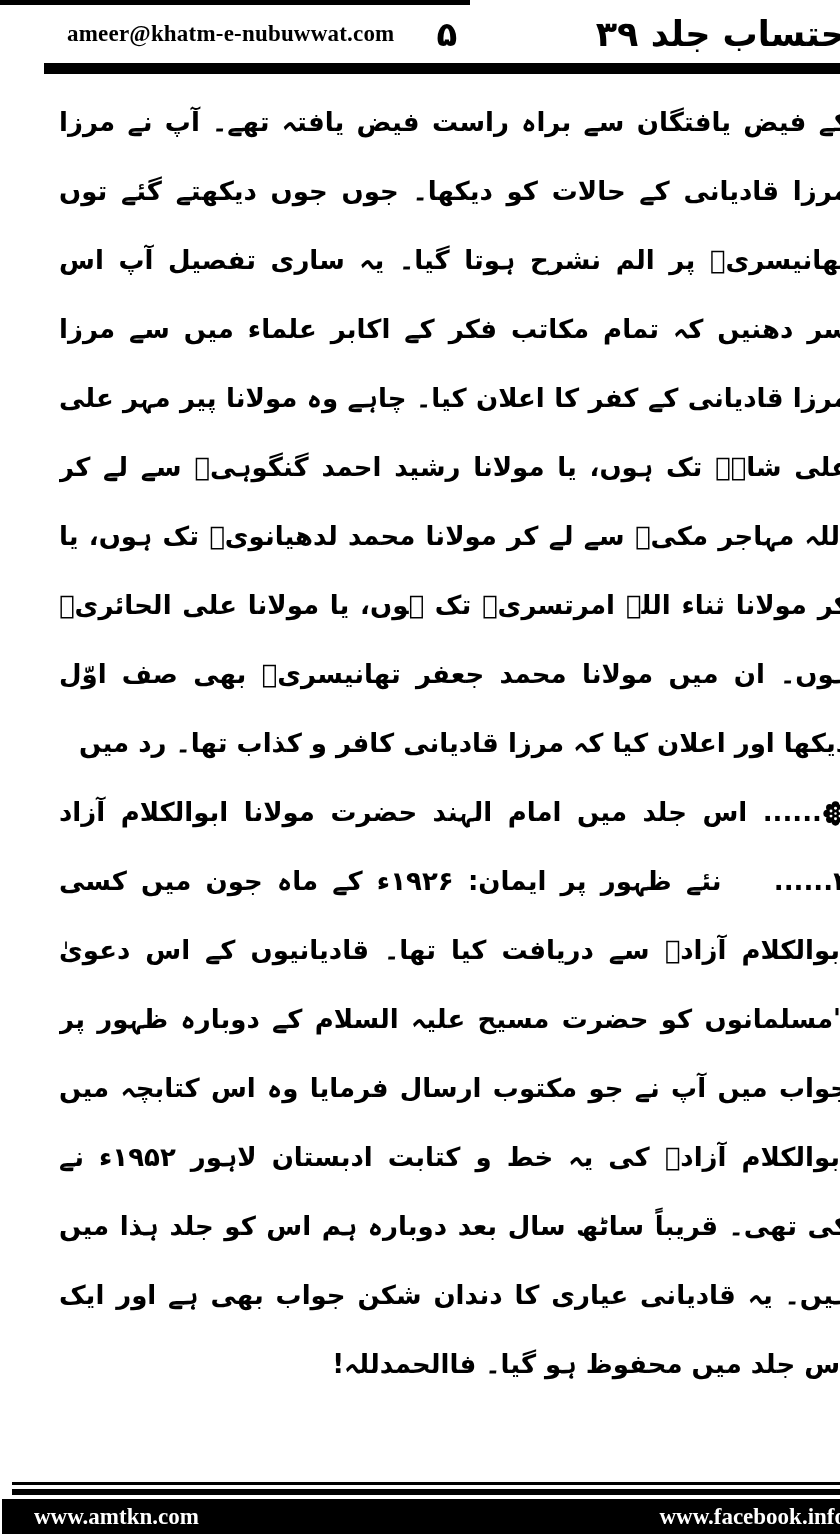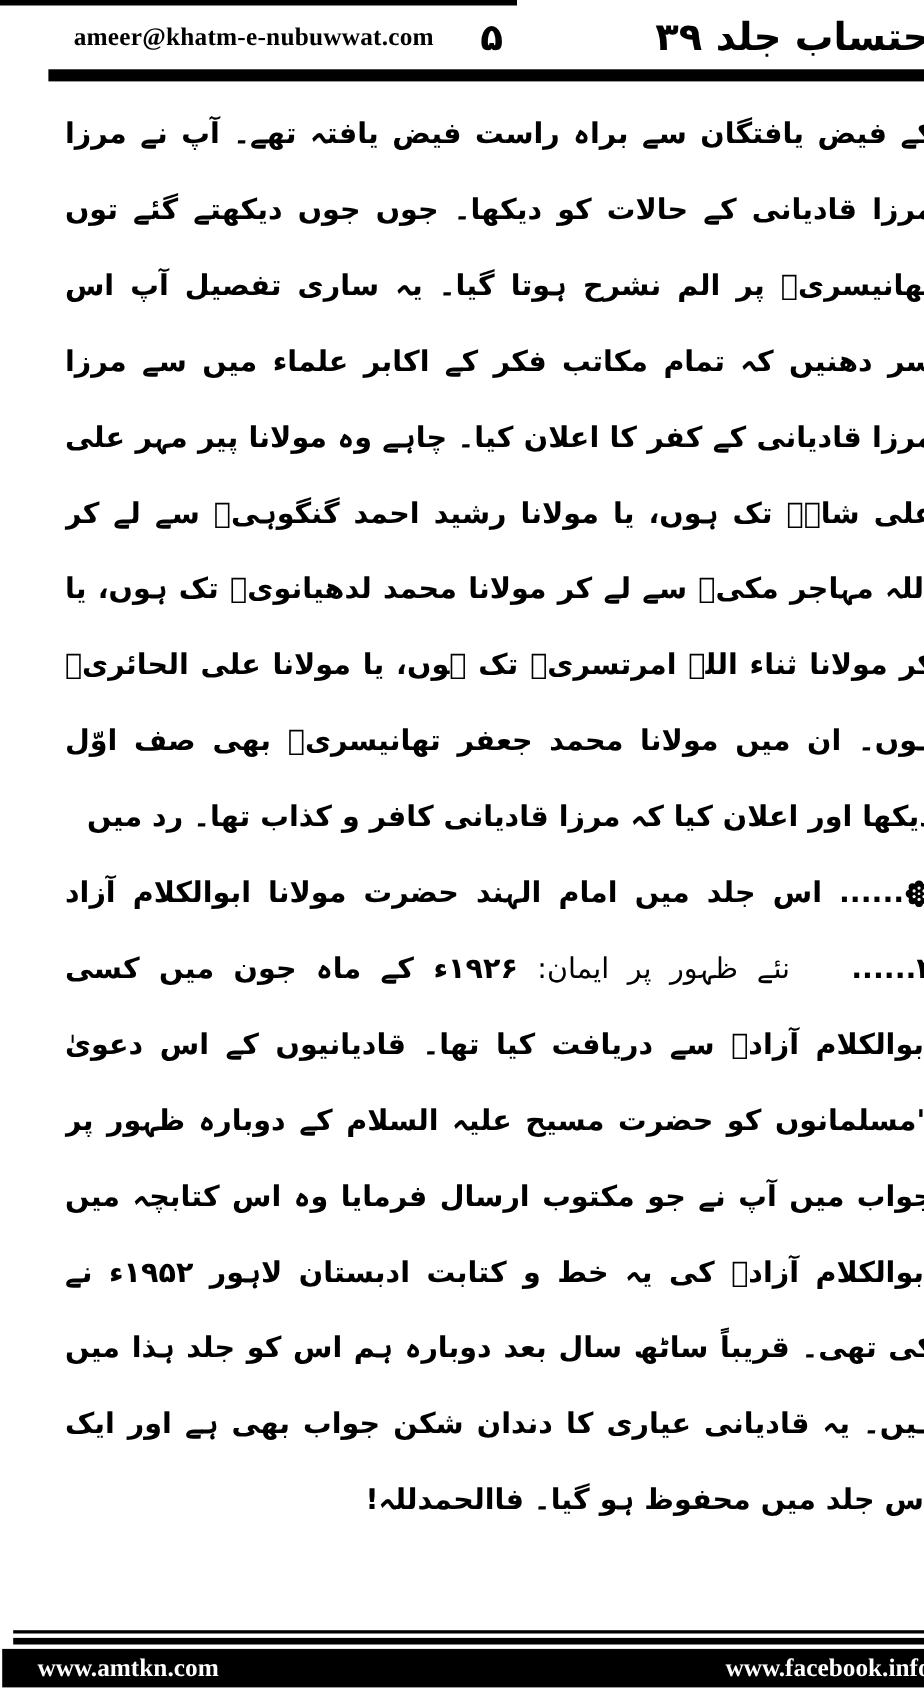--- a/index.html
+++ b/index.html
@@ -43,21 +43,21 @@
   }
   .line{
     height:69px;line-height:69px;
     overflow:hidden;white-space:normal;
     text-align:justify;text-align-last:justify;
   }
   .line.align-right{text-align:right;text-align-last:right;}
   .rosette{width:27px;height:27px;vertical-align:middle;}
   .leader-dots{letter-spacing:1px;}
   .gap-after{margin-inline-end:38px;}
-  .item-title{font-weight:normal;}
+  .item-title{font-weight:bold;}
 
   .footer{position:absolute;left:2px;right:0;bottom:6px;border-radius:14px;}
   .footer .thin-rule{height:3px;background:#000;margin:0 10px;}
   .footer .mid-rule{height:6px;background:#000;margin:4px 10px 0 10px;}
   .footer-bar{
     margin-top:4px;height:35px;background:#000;
     display:flex;align-items:center;justify-content:space-between;
     padding:0 28px 0 32px;
   }
   .footer-bar span{

